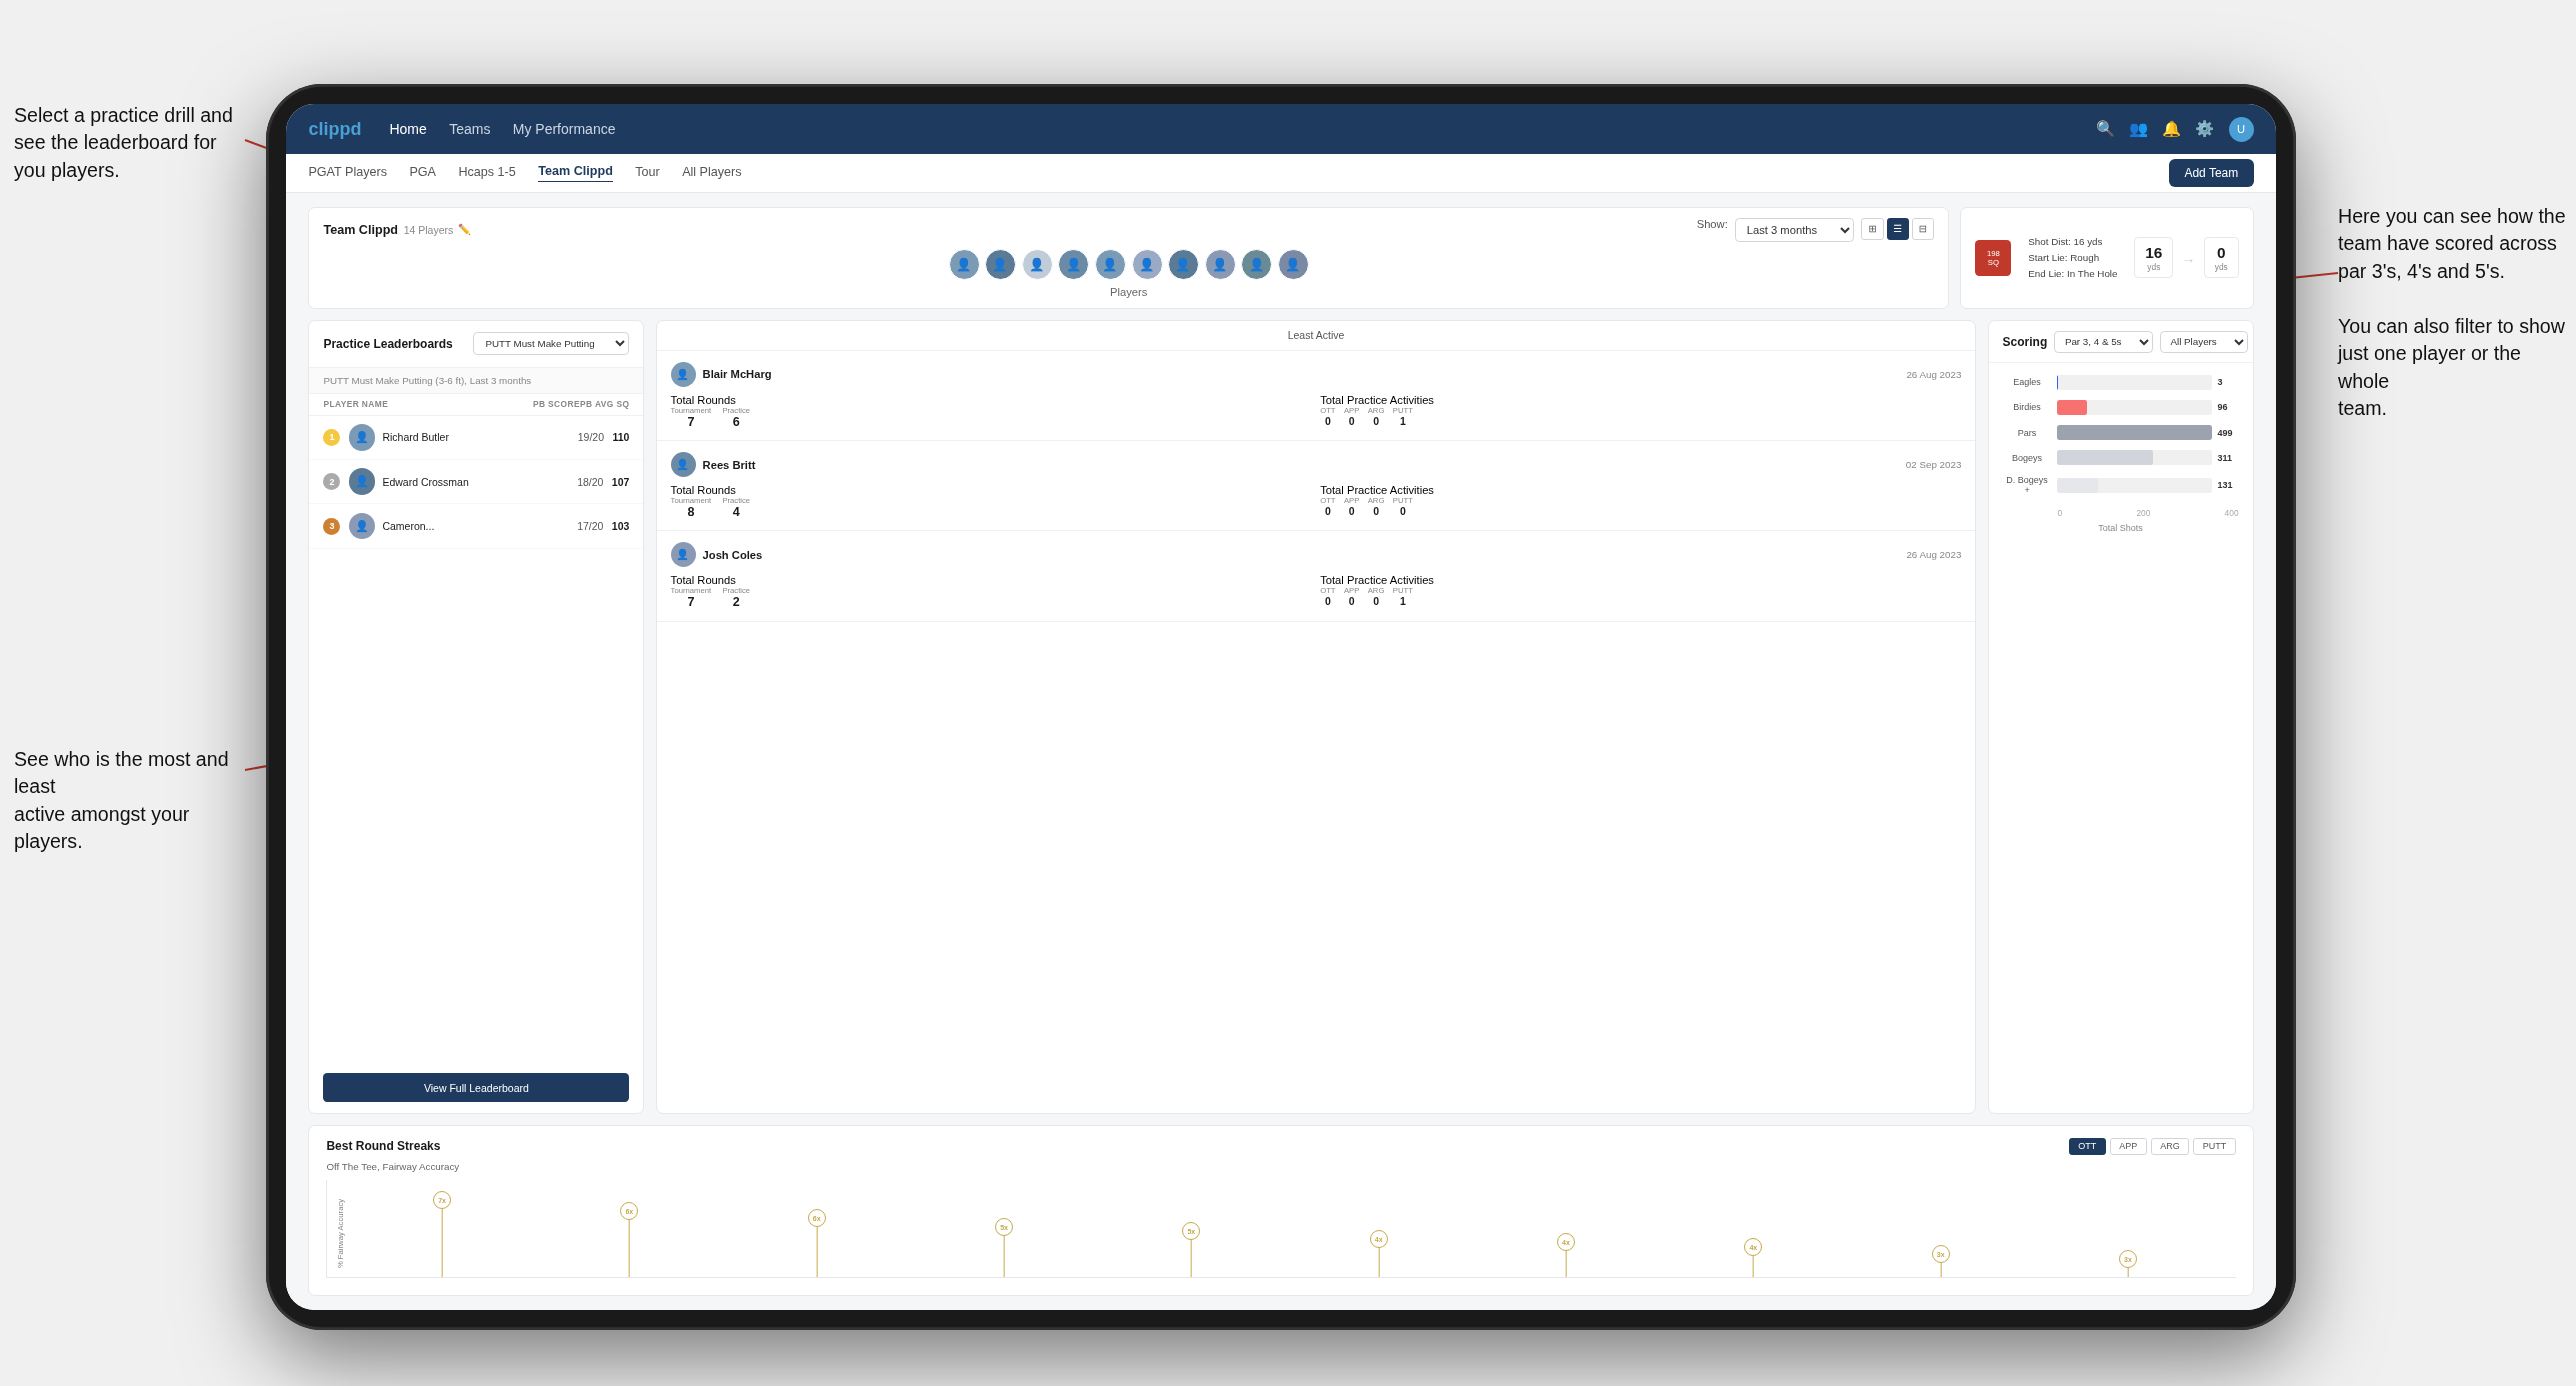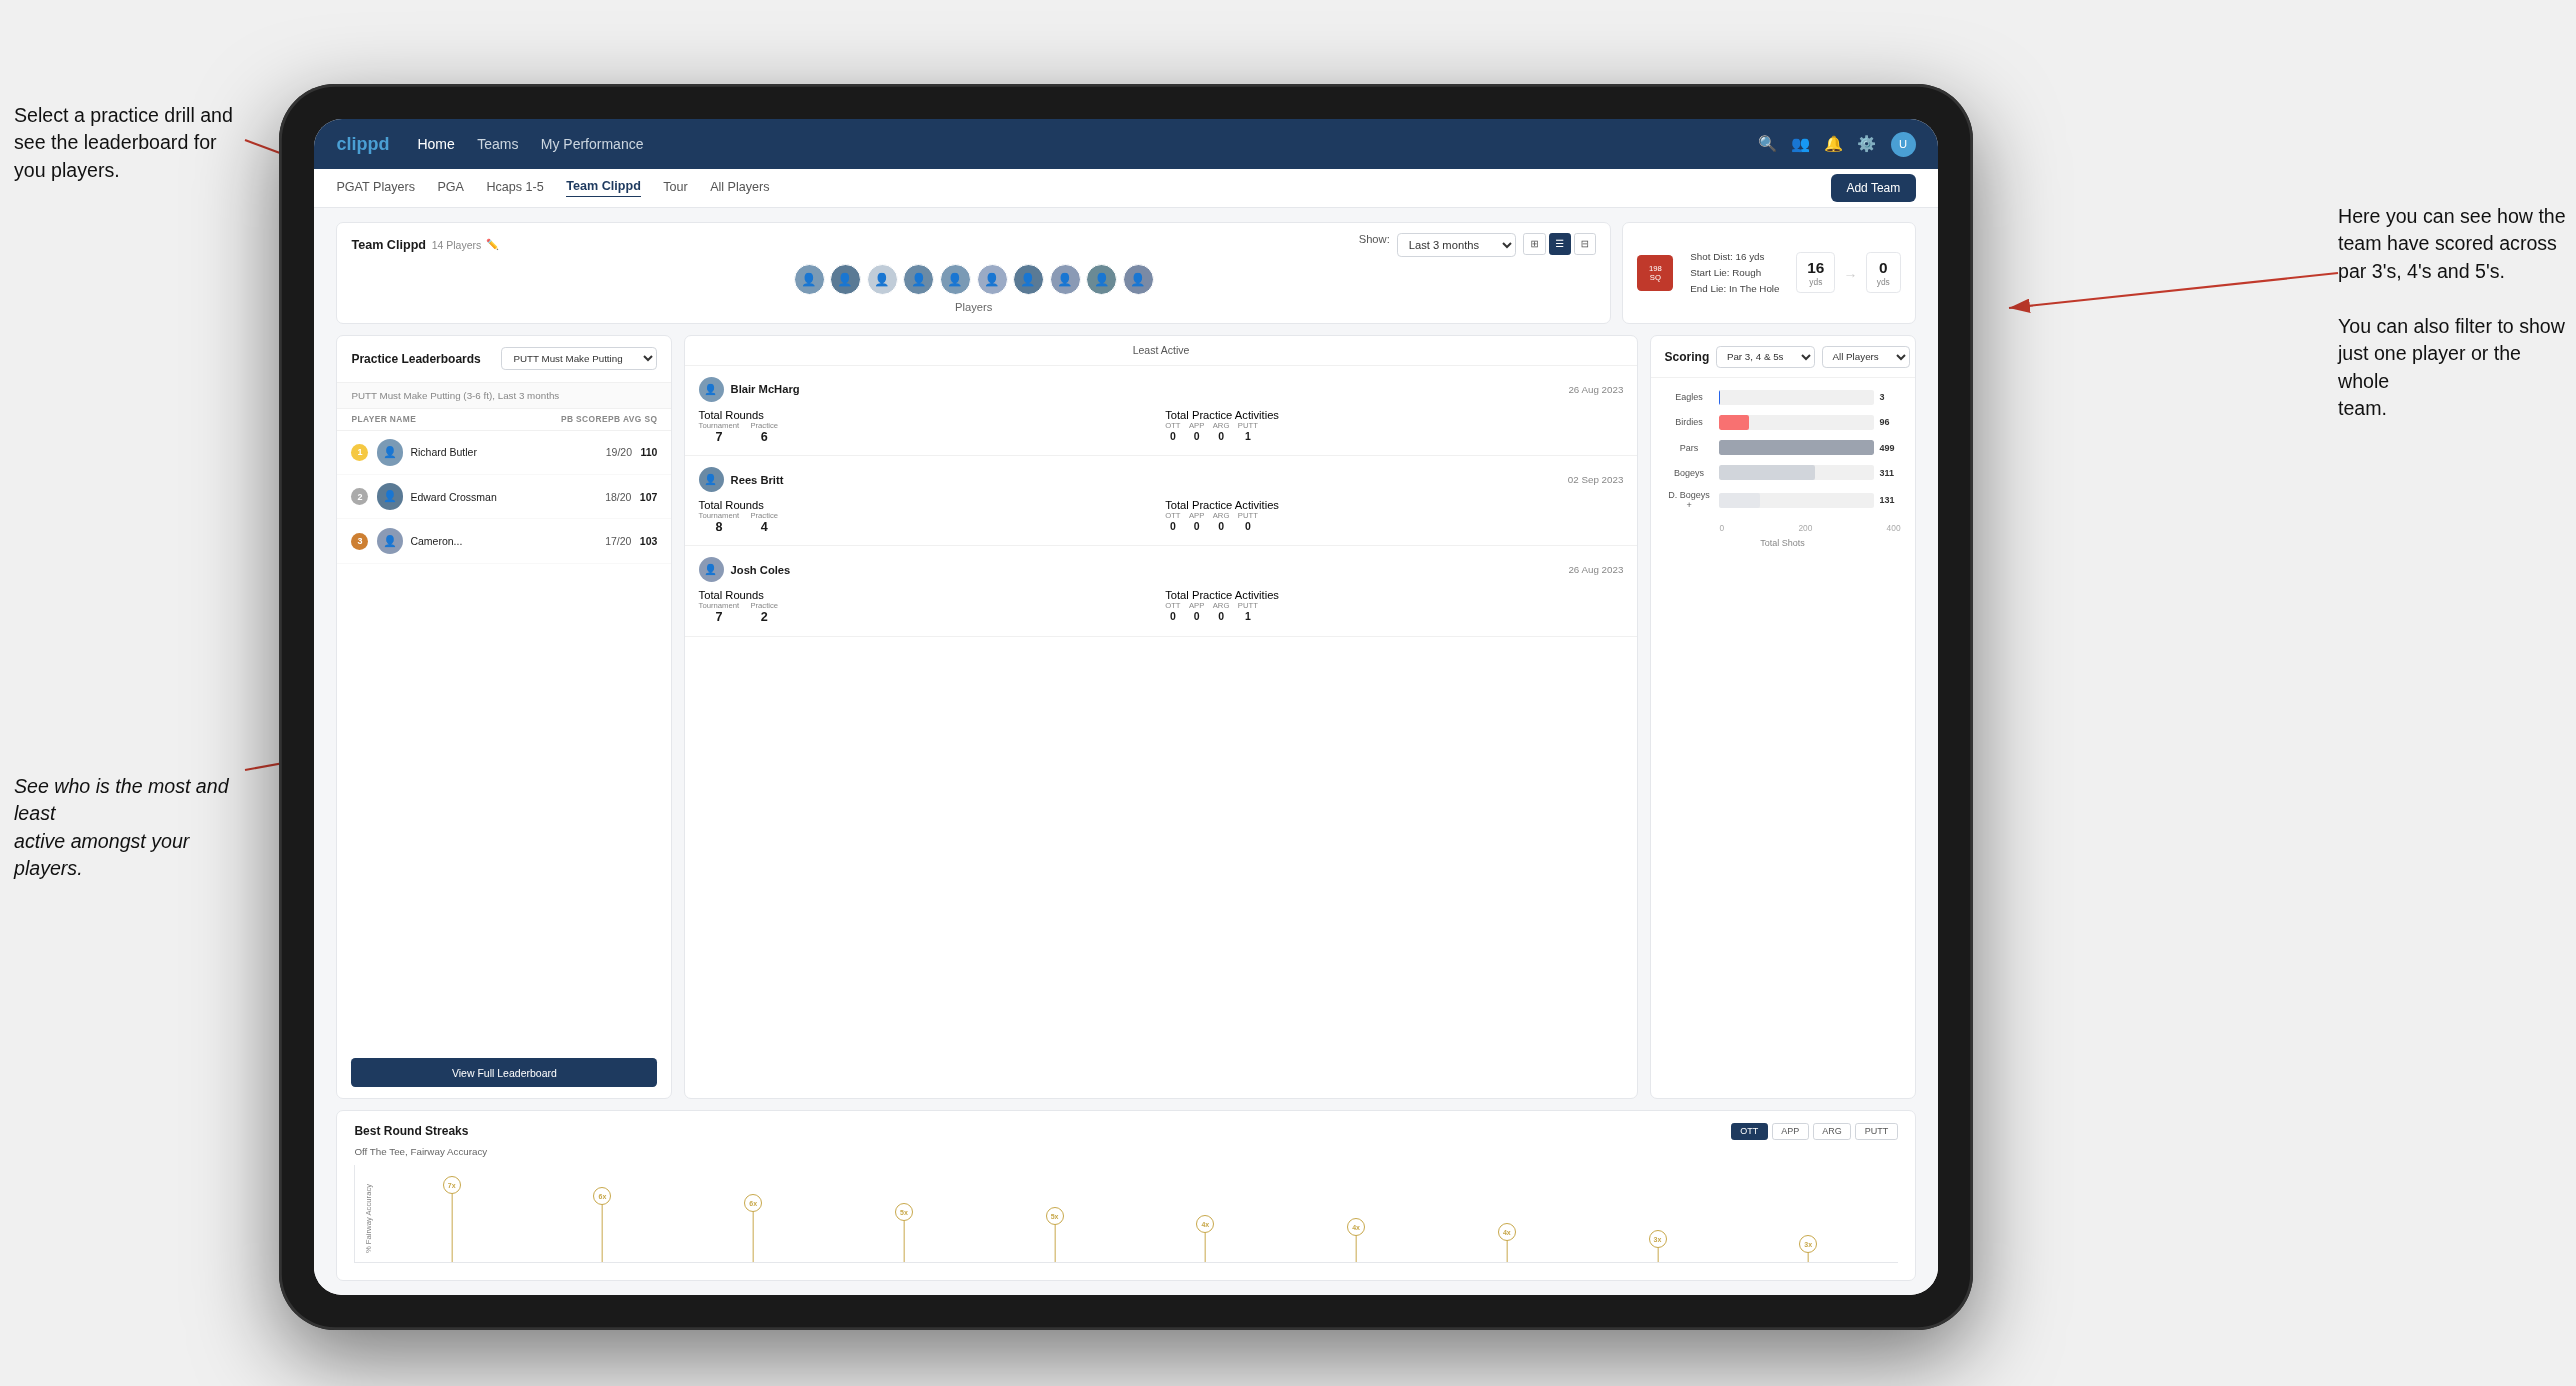--- a/index.html
+++ b/index.html
@@ -10,27 +10,26 @@
       height: 1386px;
       position: relative;
       overflow: hidden;
     }
 
     
     .ipad-frame {
       position: absolute;
       left: 266px;
       top: 84px;
-      width: 1694px;
+      width: 2030px;
       height: 1246px;
       background: #1a1a1a;
       border-radius: 56px;
       box-shadow: 0 28px 84px rgba(0,0,0,0.5), inset 0 0 0 2.8px #333;
-      padding: 35px;
-      margin-left: 13px;
+      padding: 20px;
     }
     .ipad-screen {
       width: 100%;
       height: 100%;
       background: #fff;
       border-radius: 28px;
       overflow: hidden;
       display: flex;
       flex-direction: column;
     }
@@ -605,21 +604,21 @@
     }
   </style>
 </head>
 <body>
 
 <div class="annotation-block" style="position:absolute; left:14px; top:102px; max-width:238px;">
   <div style="font-size:19.6px; font-weight:500; line-height:1.4; color:#111;">Select a practice drill and see
 the leaderboard for you players.</div>
 </div>
 
-<div class="annotation-block" style="position:absolute; left:14px; top:773px; max-width:238px;font-style:italic;">
+<div class="annotation-block" style="position:absolute; left:14px; top:746px; max-width:238px;">
   <div style="font-size:19.6px; font-weight:500; line-height:1.4; color:#111;">See who is the most and least<br>active amongst your players.</div>
 </div>
 
 <div class="annotation-block" style="position:absolute; left:2338px; top:203px; max-width:238px;">
   <div style="font-size:19.6px; font-weight:500; line-height:1.4; color:#111;">Here you can see how the<br>team have scored across<br>par 3's, 4's and 5's.<br><br>You can also filter to show<br>just one player or the whole<br>team.</div>
 </div>
 
 <svg class="arrows-svg" viewBox="0 0 3680 1980">
 
   <line x1="350" y1="200" x2="970" y2="430" stroke="#c0392b" stroke-width="3" marker-end="url(#arrow)"></line>

